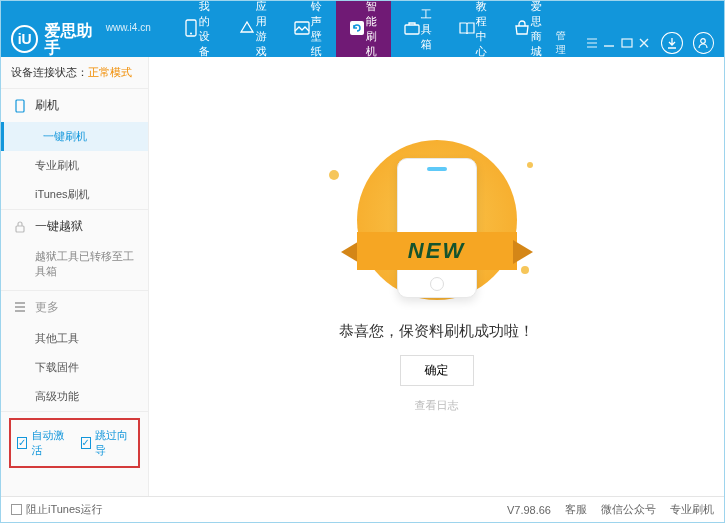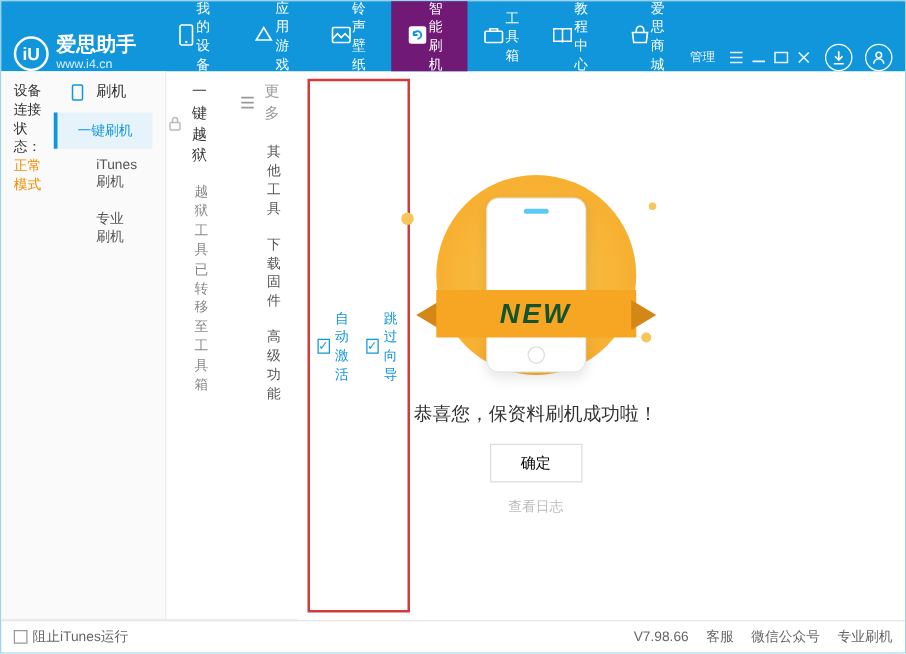--- a/index.html
+++ b/index.html
@@ -1,43 +1,43 @@
 <!DOCTYPE html>
 <html><head>
 <meta charset="utf-8">
 <style>
 * { margin: 0; padding: 0; box-sizing: border-box; }
 body { font-family: "Microsoft YaHei", Arial, sans-serif; font-size: 12px; color: #333; background: #fff; width: 725px; height: 523px; overflow: hidden; }
 .app { width: 725px; height: 523px; display: flex; flex-direction: column; border: 1px solid #9dd4ed; }
 .titlebar { background: #1296db; height: 56px; display: flex; align-items: flex-end; padding: 0 10px; color: #fff; }
 .logo-wrap { display: flex; align-items: center; margin-right: 20px; }
 .logo-circle { width: 28px; height: 28px; border: 2px solid #fff; border-radius: 50%; display: flex; align-items: center; justify-content: center; font-weight: bold; font-size: 14px; margin-right: 6px; }
-.logo-text { display: flex; flex-direction: column; line-height: 1.1; }
+.logo-text { display: flex; line-height: 1.1; }
 .logo-title { font-size: 16px; font-weight: bold; }
 .logo-url { font-size: 10px; opacity: 0.85; }
 .nav { display: flex; flex: 1; height: 56px; }
 .nav-item { display: flex; flex-direction: row; align-items: center; justify-content: center; padding: 0 12px; cursor: pointer; height: 56px; }
 .nav-item.active { background: #701a75; }
 .nav-icon { width: 20px; height: 20px; margin-bottom: 3px; display: flex; align-items: center; justify-content: center; }
 .nav-label { font-size: 11px; }
 .title-ctrls { display: flex; align-items: center; gap: 4px; }
 .title-small { font-size: 10px; margin-right: 6px; opacity: 0.9; }
 .win-btn { width: 14px; height: 14px; cursor: pointer; display: flex; align-items: center; justify-content: center; opacity: 0.9; }
 .circle-btn { width: 22px; height: 22px; border: 1.5px solid #fff; border-radius: 50%; margin-left: 6px; display: flex; align-items: center; justify-content: center; cursor: pointer; }
 .body { flex: 1; display: flex; overflow: hidden; }
-.sidebar { width: 132px; border-right: 1px solid #ededed; display: flex; background: #fafafa; }
+.sidebar { width: 148px; border-right: 1px solid #ededed; display: flex; flex-direction: column; background: #fafafa; }
 .conn-status { padding: 8px 10px; font-size: 11px; border-bottom: 1px solid #ededed; }
 .conn-val { color: #f08c00; }
 .side-section { border-bottom: 1px solid #ededed; }
 .side-head { display: flex; align-items: center; padding: 8px 12px; color: #333; cursor: pointer; }
 .side-head .sicon { width: 14px; height: 14px; margin-right: 8px; display: flex; align-items: center; justify-content: center; color: #1296db; }
 .side-head.locked .sicon { color: #bbb; }
 .side-head.sub { color: #999; }
 .side-items .item { padding: 7px 12px 7px 34px; cursor: pointer; color: #555; font-size: 11px; }
-.side-items .item.active { background: #e6f3fb; color: #1296db; border-left: 3px solid #1296db; padding-left: 16px; }
+.side-items .item.active { background: #e6f3fb; color: #1296db; border-left: 3px solid #1296db; padding-left: 39px; }
 .side-note { padding: 6px 12px 10px 34px; font-size: 11px; color: #888; line-height: 1.4; }
 .side-checks { border: 2px solid #d43a3a; margin: 6px 8px; padding: 8px 6px; display: flex; gap: 12px; }
 .chk { display: flex; align-items: center; gap: 4px; color: #1296db; font-size: 11px; cursor: pointer; }
 .chk-box { width: 12px; height: 12px; border: 1px solid #1296db; display: inline-flex; align-items: center; justify-content: center; color: #1296db; font-size: 10px; }
 .main { flex: 1; display: flex; flex-direction: column; align-items: center; justify-content: center; position: relative; }
 .illus { width: 220px; height: 170px; position: relative; margin-bottom: 12px; }
 .circle-bg { position: absolute; width: 160px; height: 160px; border-radius: 50%; background: radial-gradient(circle, #f9c64f 0%, #f6a623 100%); left: 30px; top: 0; }
 .phone { position: absolute; width: 80px; height: 140px; background: #fff; border-radius: 10px; left: 70px; top: 18px; border: 1px solid #e8e8e8; box-shadow: 0 4px 10px rgba(0,0,0,0.1); }
 .phone::after { content: ""; position: absolute; top: 8px; left: 50%; transform: translateX(-50%); width: 20px; height: 4px; background: #5ec9f8; border-radius: 3px; }
 .phone-home { position: absolute; bottom: 6px; left: 50%; transform: translateX(-50%); width: 14px; height: 14px; border: 1px solid #ddd; border-radius: 50%; }
@@ -179,22 +179,22 @@
         <div class="side-head">
             <span class="sicon">
               <svg width="12" height="14">
                 <rect x="2" y="1" width="8" height="12" rx="1" fill="none" stroke="currentColor" stroke-width="1.2"></rect>
               </svg>
             </span>
             <span>刷机</span>
           </div>
         <div class="side-items">
           <div class="item active">一键刷机</div>
+          <div class="item">专业刷机</div>
           <div class="item">iTunes刷机</div>
-          <div class="item">专业刷机</div>
         </div>
       </div>
       <div class="side-section">
         <div class="side-head locked">
             <span class="sicon">
               <svg width="12" height="12">
                 <rect x="2" y="5" width="8" height="6" rx="1" fill="none" stroke="currentColor" stroke-width="1.2"></rect>
                 <path d="M4 5 V3 A2 2 0 0 1 8 3 V5" fill="none" stroke="currentColor" stroke-width="1.2"></path>
               </svg>
             </span>

